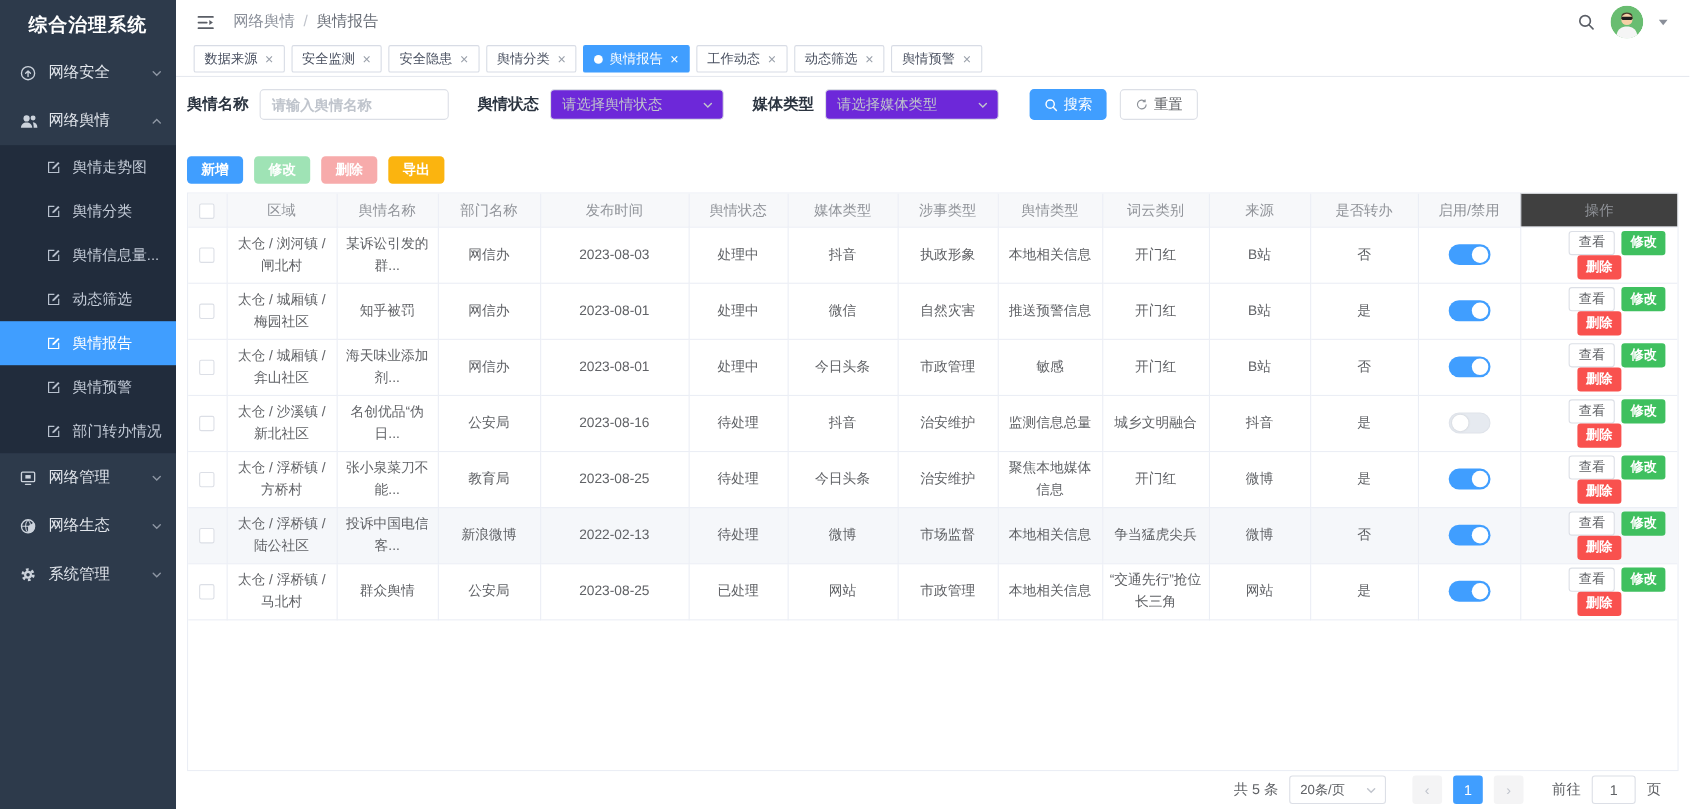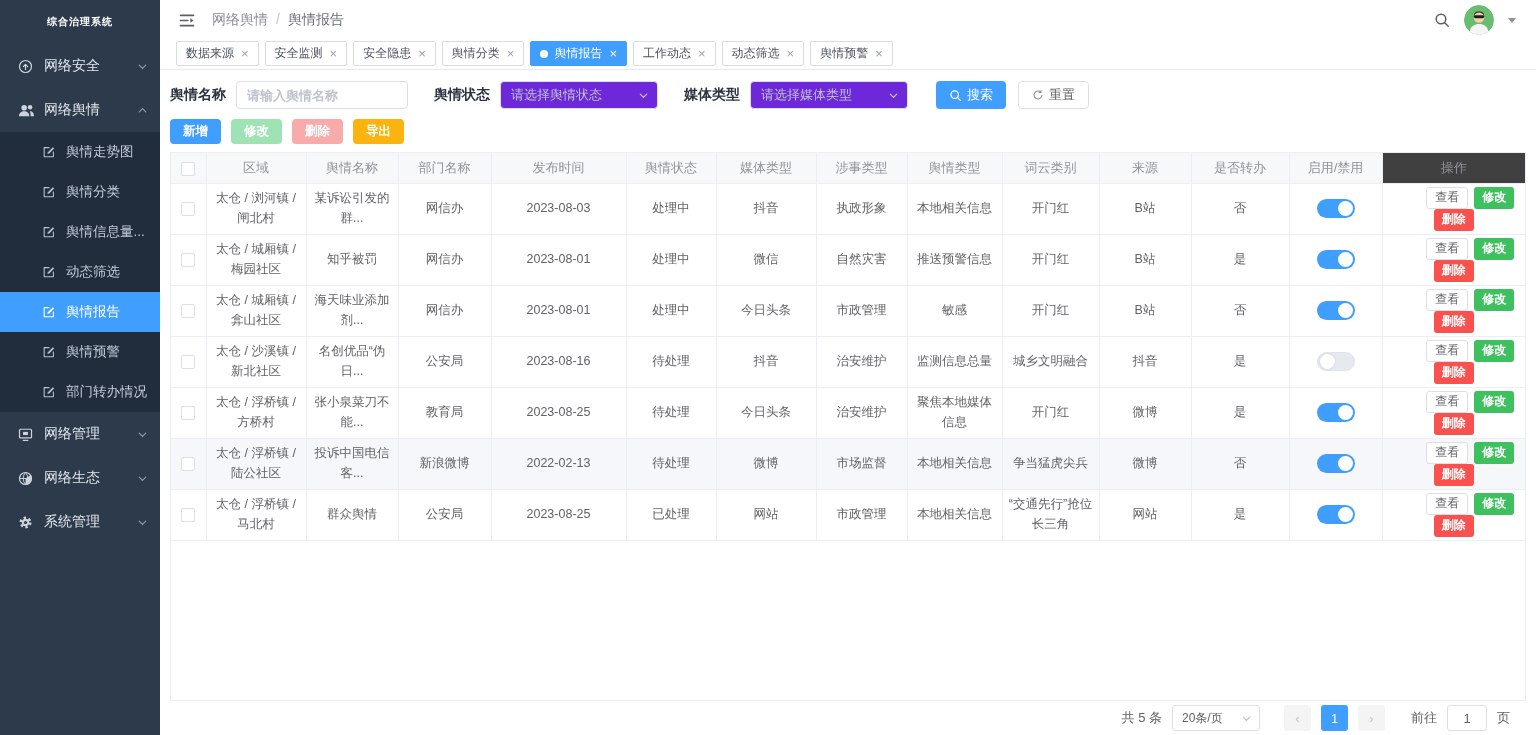--- a/index.html
+++ b/index.html
@@ -2,21 +2,21 @@
 <html><head>
 <meta charset="utf-8">
 <style>
   * { margin:0; padding:0; box-sizing:border-box; }
   html,body { width:1536px; height:735px; overflow:hidden; background:#fff;
     font-family:"Liberation Sans","DejaVu Sans",sans-serif; }
 
   
   .sidebar { position:fixed; left:0; top:0; bottom:0; width:160px; background:#2d3a4b; z-index:5; }
   .logo { height:44px; display:flex; align-items:center; justify-content:center;
-    color:#fff; font-weight:bold; font-size:10px; letter-spacing:1px; }
+    color:#fff; font-weight:bold; font-size:17px; letter-spacing:1px; }
   .nav-item { height:44px; display:flex; align-items:center; padding:0 12px 0 18px;
     color:#e2e6ec; font-size:14px; cursor:pointer; }
   .nav-item .icon { width:17px; height:16px; margin-right:9px; color:#ccd3dc; display:inline-flex; align-items:center; }
   .nav-item .chev { margin-left:auto; color:#8d96a3; display:inline-flex; }
   .chev.up svg { transform:rotate(180deg); }
   .submenu { background:#212c3c; }
   .sub-item { height:40px; display:flex; align-items:center; padding-left:42px;
     color:#c4ccd8; font-size:13.5px; cursor:pointer; }
   .sub-item .icon { width:15px; height:14px; margin-right:9px; display:inline-flex; color:#b9c2cf; }
   .sub-item.active { background:#409eff; color:#fff; }
@@ -53,21 +53,21 @@
   .f-select { width:158px; height:28px; border:1px solid #dcdfe6; border-radius:4px; padding:0 8px 0 10px;
     display:flex; align-items:center; justify-content:space-between; cursor:pointer; background:#6d28d9; }
   .f-select .ph { font-size:13px; color:#bfc4cc; }
   .f-select .chev { color:#c0c4cc; display:inline-flex; }
   .gap24 { width:26px; flex:none; }
   .btn { height:28px; border:none; border-radius:4px; font-size:13px; cursor:pointer;
     display:inline-flex; align-items:center; gap:5px; font-family:inherit; }
   .btn-search { background:#409eff; color:#fff; padding:0 13px; margin-left:28px; }
   .btn-reset { background:#fff; color:#606266; border:1px solid #dcdfe6; padding:0 13px; margin-left:12px; }
 
-  .actions { margin-top:10px; display:flex; gap:10px; flex:none; }
+  .actions { margin-top:33px; display:flex; gap:10px; flex:none; }
   .abtn { height:25px; padding:0 13px; border:none; border-radius:4px; color:#fff;
     font-size:12.5px; font-weight:bold; cursor:pointer; font-family:inherit; }
   .abtn-add { background:#409eff; }
   .abtn-edit { background:#9fe3b5; }
   .abtn-del { background:#f7abab; }
   .abtn-export { background:#fbb40f; }
 
   .table-wrap { margin-top:8px; flex:1; border:1px solid #ebeef5; background:#fff; min-height:0; overflow:hidden; }
   table { width:100%; border-collapse:collapse; table-layout:fixed; }
   th { height:30px; background:#f7f8fa; color:#909399; font-size:13px; font-weight:normal;

